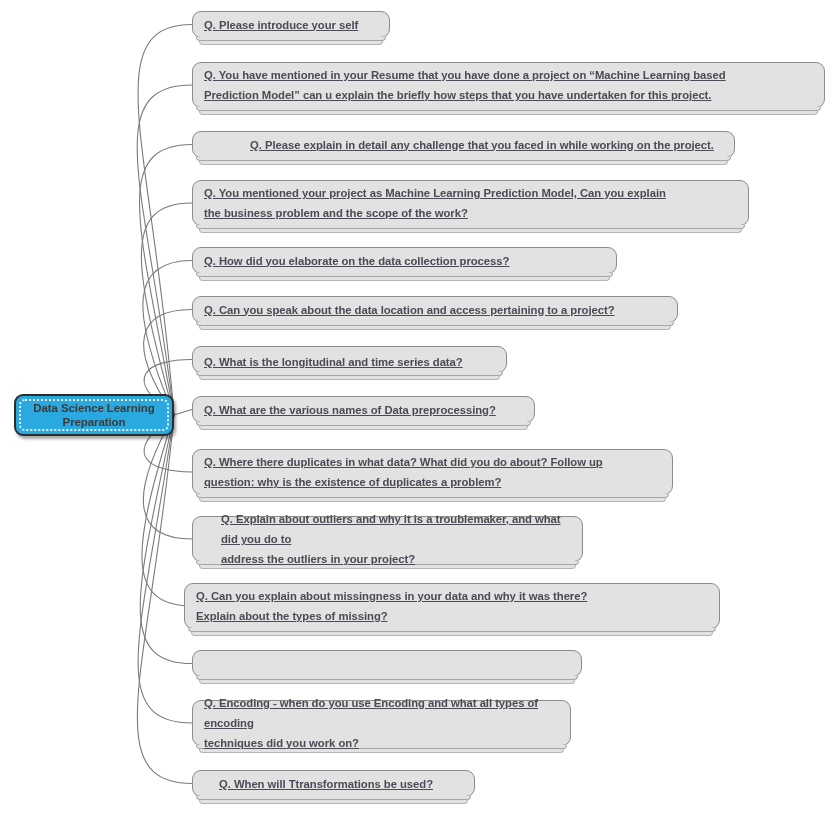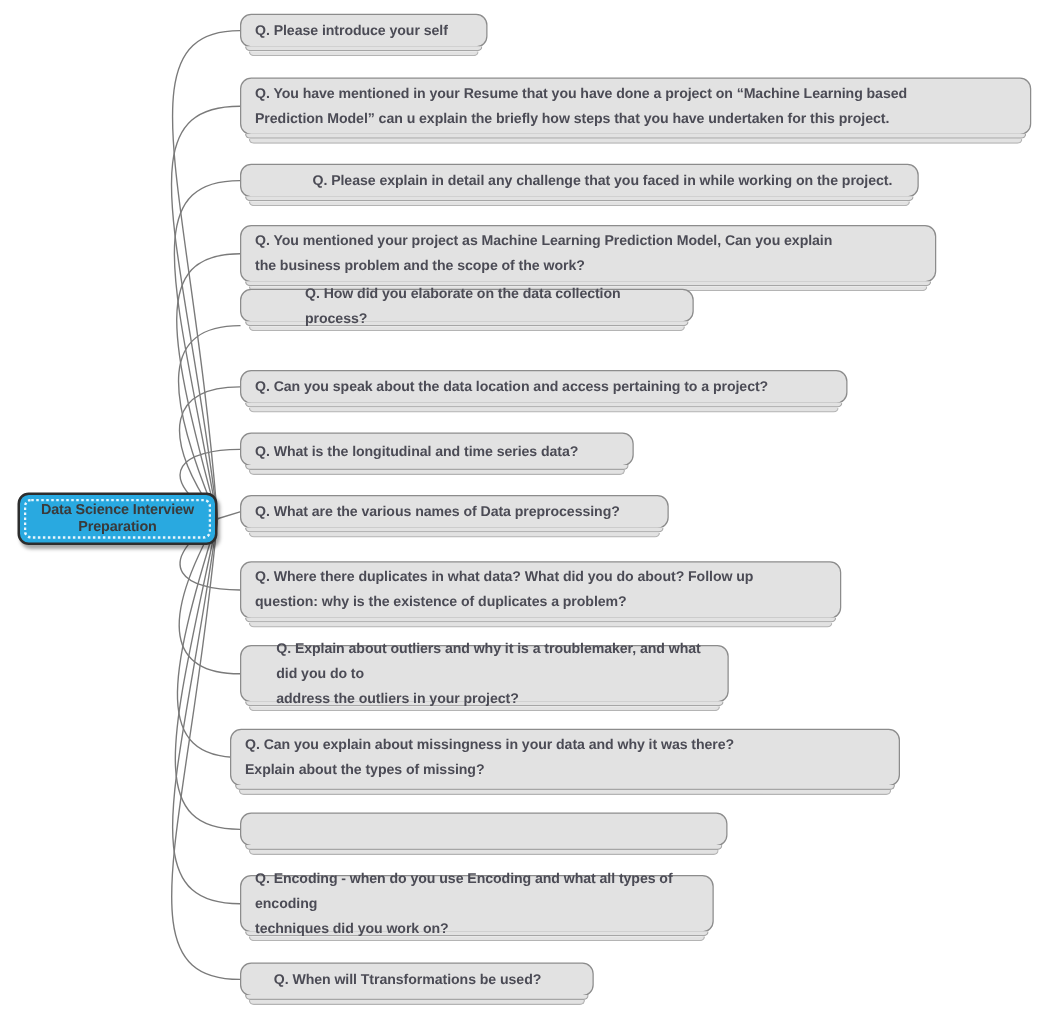--- a/index.html
+++ b/index.html
@@ -79,20 +79,21 @@
     align-items: center;
   }
   .qnode .qtext {
     color: #4b4b55;
     font-size: 11.3px;
     font-weight: bold;
     line-height: 20px;
     padding: 0 11px;
     letter-spacing: -0.05px;
     white-space: pre-line;
+    text-decoration: underline;
   }
   .qnode.indented .qtext {
     padding-left: 26px;
   }
   
   .qnode .stack1,
   .qnode .stack2 {
     position: absolute;
     left: 3px;
     right: 3px;
@@ -130,21 +131,21 @@
       <path d="M 174 415 C 119.7 453.76, 147.74 472, 192 472" fill="none" stroke="#7a7a7a" stroke-width="1.1" stroke-linecap="round"></path>
       <path d="M 174 415 C 126.4 499.32, 135.68 539, 192 539" fill="none" stroke="#7a7a7a" stroke-width="1.1" stroke-linecap="round"></path>
       <path d="M 174 415 C 133.1 544.88, 123.62 606, 192 606" fill="none" stroke="#7a7a7a" stroke-width="1.1" stroke-linecap="round"></path>
       <path d="M 174 415 C 138.85 583.98, 113.27000000000001 663.5, 192 663.5" fill="none" stroke="#7a7a7a" stroke-width="1.1" stroke-linecap="round"></path>
       <path d="M 174 415 C 144.8 624.44, 102.56 723, 192 723" fill="none" stroke="#7a7a7a" stroke-width="1.1" stroke-linecap="round"></path>
       <path d="M 174 415 C 150.85 665.58, 96 783.5, 192 783.5" fill="none" stroke="#7a7a7a" stroke-width="1.1" stroke-linecap="round"></path>
     </svg>
 
   <div id="root-node" style="left: 14px; top: 394px; width: 160px; height: 42px;">
     <span class="inner-dash"></span>
-    <span class="root-label">Data Science Interview
+    <span class="root-label">Data Science Learning
 Preparation</span>
   </div>
 
   <div id="nodes-layer">
       <div class="qnode" style="left: 192px; top: 11px; width: 198px; height: 27px;">
         <span class="stack2"></span>
         <span class="stack1"></span>
         <span class="qtext">Q. Please introduce your self</span>
       </div>
       <div class="qnode" style="left: 192px; top: 62px; width: 633px; height: 46px;">
@@ -157,21 +158,21 @@
         <span class="stack2"></span>
         <span class="stack1"></span>
         <span class="qtext">Q. Please explain in detail any challenge that you faced in while working on the project.</span>
       </div>
       <div class="qnode" style="left: 192px; top: 180px; width: 557px; height: 46px;">
         <span class="stack2"></span>
         <span class="stack1"></span>
         <span class="qtext">Q. You mentioned your project as Machine Learning Prediction Model, Can you explain
 the business problem and the scope of the work?</span>
       </div>
-      <div class="qnode" style="left: 192px; top: 231px; width: 363px; height: 27px; padding-left: 40px;">
+      <div class="qnode" style="left: 192px; top: 247px; width: 425px; height: 27px;">
         <span class="stack2"></span>
         <span class="stack1"></span>
         <span class="qtext">Q. How did you elaborate on the data collection process?</span>
       </div>
       <div class="qnode" style="left: 192px; top: 296px; width: 486px; height: 27px;">
         <span class="stack2"></span>
         <span class="stack1"></span>
         <span class="qtext">Q. Can you speak about the data location and access pertaining to a project?</span>
       </div>
       <div class="qnode" style="left: 192px; top: 346px; width: 315px; height: 27px; align-items: flex-end;">

